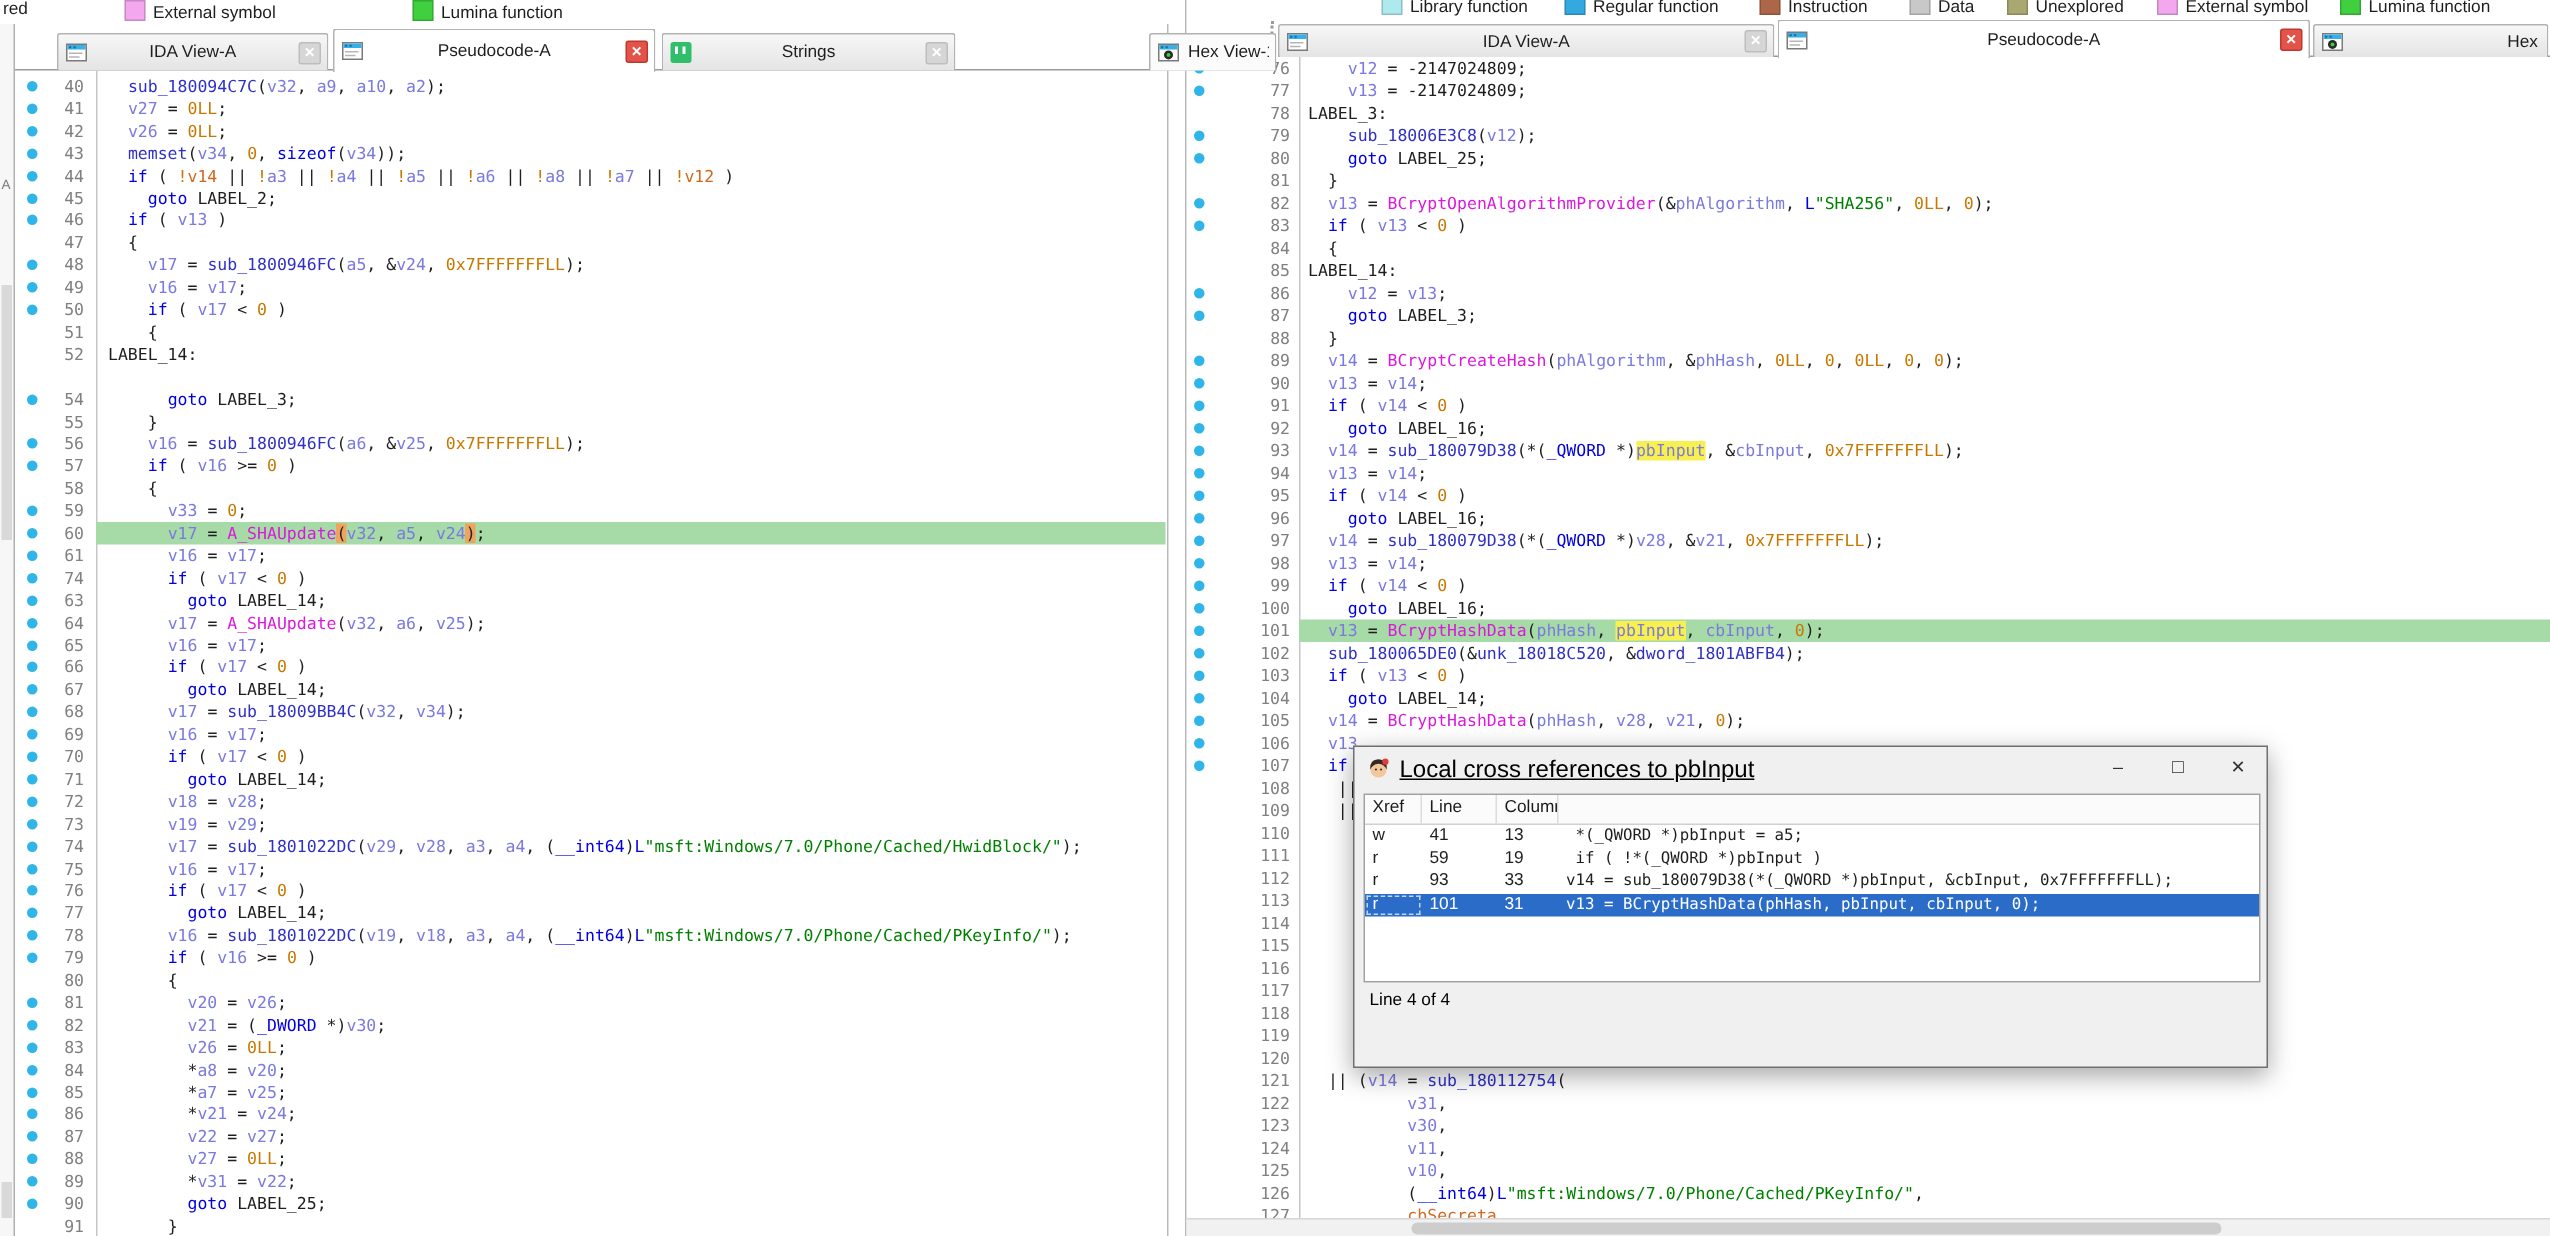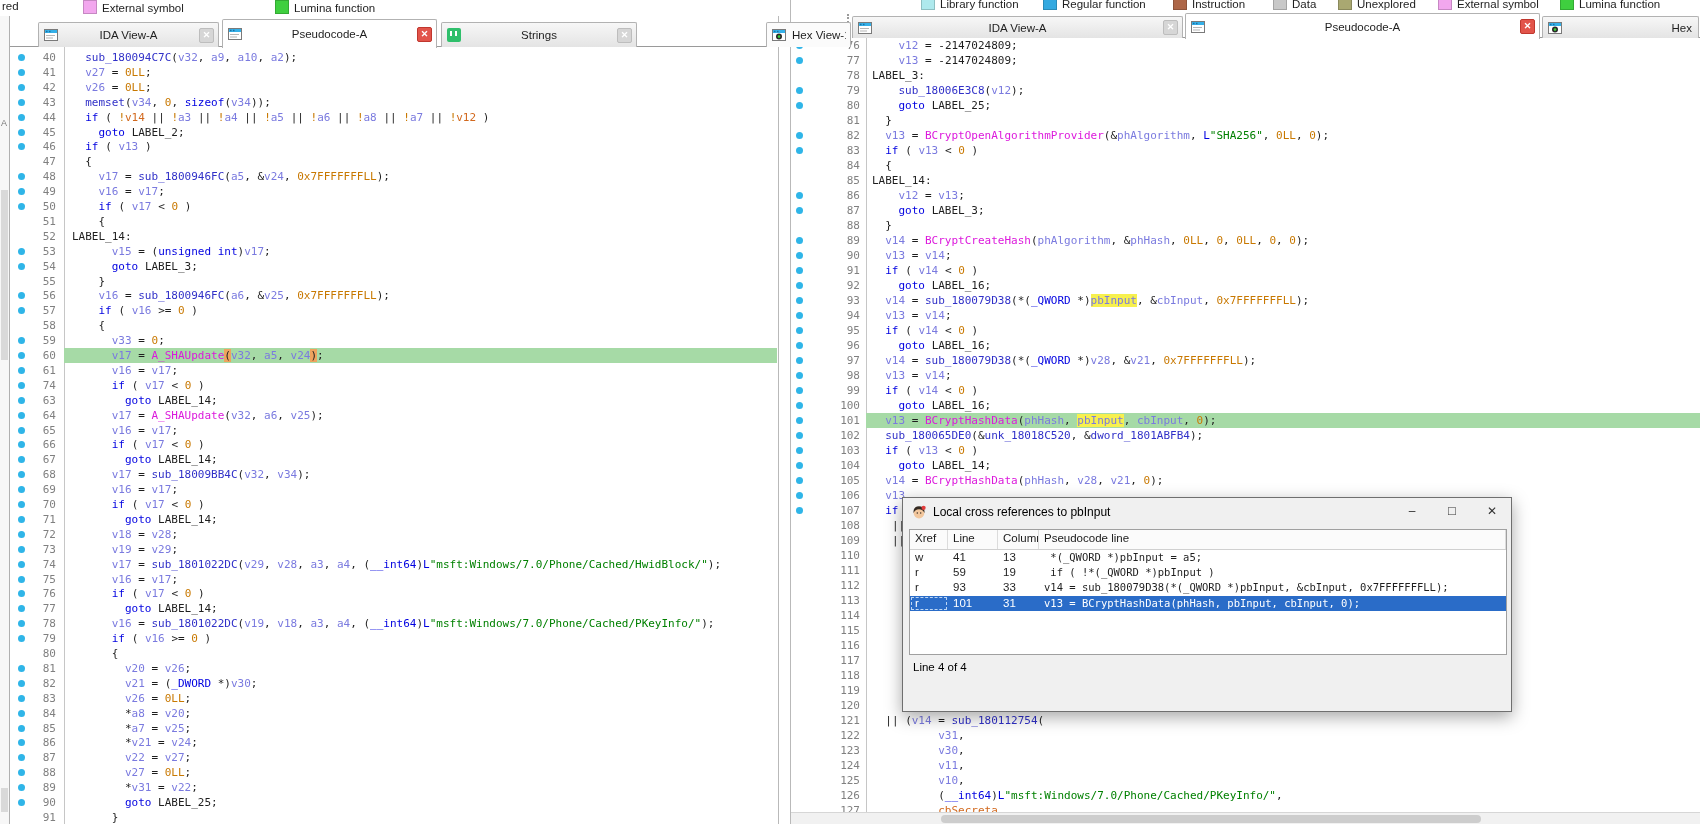--- a/index.html
+++ b/index.html
@@ -68,21 +68,21 @@
   .sliver .thumb{position:absolute;left:1px;width:7px;background:#d9d9d9;}
   .sliver-a{position:absolute;left:1px;color:#7a7a7a;font-size:9px;}
   .hscroll{position:absolute;background:#f1f1f1;border-top:1px solid #d6d6d6;z-index:2;}
   .hthumb{position:absolute;top:2px;height:8px;background:#cdcdcd;border-radius:4px;}
   
   .dialog{position:absolute;left:902px;top:497px;width:610px;height:215px;background:#f0f0f0;
           border:1px solid #6f6f6f;box-sizing:border-box;z-index:10;
           box-shadow:0 5px 16px rgba(0,0,0,.35);}
   .dlg-title{position:absolute;left:0;top:0;width:100%;height:28px;}
   .dlg-icon{position:absolute;left:8px;top:6px;width:16px;height:16px;}
-  .dlg-title-text{position:absolute;left:30px;top:7px;font-size:12px;color:#000;}
+  .dlg-title-text{position:absolute;left:30px;top:7px;font-size:16px;color:#000;text-decoration:underline;}
   .dlg-ctrl{position:absolute;top:3px;width:26px;height:20px;text-align:center;color:#333;
             font-size:12px;line-height:20px;}
   .dlg-ctrl.min{left:496px;} .dlg-ctrl.max{left:536px;} .dlg-ctrl.cls{left:576px;}
   .dlg-ctrl.min::before{content:"\2013";} .dlg-ctrl.max::before{content:"\25A1";font-size:13px;}
   .dlg-ctrl.cls::before{content:"\2715";}
   .dlg-list{position:absolute;left:6px;top:31px;width:598px;height:126px;background:#fff;
             border:1px solid #a0a0a0;box-sizing:border-box;overflow:hidden;}
   .dlg-head{display:flex;height:19px;background:#fbfbfb;border-bottom:1px solid #d0d0d0;}
   .hc{box-sizing:border-box;border-right:1px solid #dcdcdc;padding:2px 0 0 5px;overflow:hidden;
       white-space:nowrap;color:#1a1a1a;}
@@ -168,21 +168,20 @@
         <div class="crow" style="top: 94.7px;"><span class="dot"></span><span class="ln">43</span><span class="src">  <i class="fn">memset</i><i class="pl">(</i><i class="var">v34</i><i class="pl">,</i> <i class="num">0</i><i class="pl">,</i> <i class="kw">sizeof</i><i class="pl">(</i><i class="var">v34</i><i class="pl">)</i><i class="pl">)</i><i class="pl">;</i></span></div>
         <div class="crow" style="top: 109.6px;"><span class="dot"></span><span class="ln">44</span><span class="src">  <i class="kw">if</i> <i class="pl">(</i> <i class="num">!</i><i class="org">v14</i> <i class="pl">|</i><i class="pl">|</i> <i class="num">!</i><i class="var">a3</i> <i class="pl">|</i><i class="pl">|</i> <i class="num">!</i><i class="var">a4</i> <i class="pl">|</i><i class="pl">|</i> <i class="num">!</i><i class="var">a5</i> <i class="pl">|</i><i class="pl">|</i> <i class="num">!</i><i class="var">a6</i> <i class="pl">|</i><i class="pl">|</i> <i class="num">!</i><i class="var">a8</i> <i class="pl">|</i><i class="pl">|</i> <i class="num">!</i><i class="var">a7</i> <i class="pl">|</i><i class="pl">|</i> <i class="num">!</i><i class="org">v12</i> <i class="pl">)</i></span></div>
         <div class="crow" style="top: 124.5px;"><span class="dot"></span><span class="ln">45</span><span class="src">    <i class="kw">goto</i> <i class="pl">LABEL_2</i><i class="pl">;</i></span></div>
         <div class="crow" style="top: 139.4px;"><span class="dot"></span><span class="ln">46</span><span class="src">  <i class="kw">if</i> <i class="pl">(</i> <i class="var">v13</i> <i class="pl">)</i></span></div>
         <div class="crow" style="top: 154.3px;"><span class="ln">47</span><span class="src">  <i class="pl">{</i></span></div>
         <div class="crow" style="top: 169.2px;"><span class="dot"></span><span class="ln">48</span><span class="src">    <i class="var">v17</i> <i class="pl">=</i> <i class="fn">sub_1800946FC</i><i class="pl">(</i><i class="var">a5</i><i class="pl">,</i> <i class="pl">&amp;</i><i class="var">v24</i><i class="pl">,</i> <i class="num">0x7FFFFFFFLL</i><i class="pl">)</i><i class="pl">;</i></span></div>
         <div class="crow" style="top: 184.1px; text-decoration: underline;"><span class="dot"></span><span class="ln">49</span><span class="src">    <i class="var">v16</i> <i class="pl">=</i> <i class="var">v17</i><i class="pl">;</i></span></div>
         <div class="crow" style="top: 199px;"><span class="dot"></span><span class="ln">50</span><span class="src">    <i class="kw">if</i> <i class="pl">(</i> <i class="var">v17</i> <i class="pl">&lt;</i> <i class="num">0</i> <i class="pl">)</i></span></div>
         <div class="crow" style="top: 213.9px;"><span class="ln">51</span><span class="src">    <i class="pl">{</i></span></div>
         <div class="crow" style="top: 228.8px;"><span class="ln">52</span><span class="src"><i class="pl">LABEL_14</i><i class="pl">:</i></span></div>
-        <div class="crow" style="top: 243.7px;"><span class="dot"></span><span class="ln">53</span><span class="src">      <i class="var">v15</i> <i class="pl">=</i> <i class="pl">(</i><i class="kw">unsigned</i> <i class="kw">int</i><i class="pl">)</i><i class="var">v17</i><i class="pl">;</i></span></div>
         <div class="crow" style="top: 258.6px;"><span class="dot"></span><span class="ln">54</span><span class="src">      <i class="kw">goto</i> <i class="pl">LABEL_3</i><i class="pl">;</i></span></div>
         <div class="crow" style="top: 273.5px;"><span class="ln">55</span><span class="src">    <i class="pl">}</i></span></div>
         <div class="crow" style="top: 288.4px;"><span class="dot"></span><span class="ln">56</span><span class="src">    <i class="var">v16</i> <i class="pl">=</i> <i class="fn">sub_1800946FC</i><i class="pl">(</i><i class="var">a6</i><i class="pl">,</i> <i class="pl">&amp;</i><i class="var">v25</i><i class="pl">,</i> <i class="num">0x7FFFFFFFLL</i><i class="pl">)</i><i class="pl">;</i></span></div>
         <div class="crow" style="top: 303.3px;"><span class="dot"></span><span class="ln">57</span><span class="src">    <i class="kw">if</i> <i class="pl">(</i> <i class="var">v16</i> <i class="pl">&gt;</i><i class="pl">=</i> <i class="num">0</i> <i class="pl">)</i></span></div>
         <div class="crow" style="top: 318.2px;"><span class="ln">58</span><span class="src">    <i class="pl">{</i></span></div>
         <div class="crow" style="top: 333.1px;"><span class="dot"></span><span class="ln">59</span><span class="src">      <i class="var">v33</i> <i class="pl">=</i> <i class="num">0</i><i class="pl">;</i></span></div>
         <div class="crow g" style="top: 348px;"><span class="dot"></span><span class="ln">60</span><span class="src">      <i class="var">v17</i> <i class="pl">=</i> <i class="api">A_SHAUpdate</i><i class="phl">(</i><i class="var">v32</i><i class="pl">,</i> <i class="var">a5</i><i class="pl">,</i> <i class="var">v24</i><i class="phl">)</i><i class="pl">;</i></span></div>
         <div class="crow" style="top: 362.9px;"><span class="dot"></span><span class="ln">61</span><span class="src">      <i class="var">v16</i> <i class="pl">=</i> <i class="var">v17</i><i class="pl">;</i></span></div>
         <div class="crow" style="top: 377.8px;"><span class="dot"></span><span class="ln">74</span><span class="src">      <i class="kw">if</i> <i class="pl">(</i> <i class="var">v17</i> <i class="pl">&lt;</i> <i class="num">0</i> <i class="pl">)</i></span></div>
         <div class="crow" style="top: 392.7px;"><span class="dot"></span><span class="ln">63</span><span class="src">        <i class="kw">goto</i> <i class="pl">LABEL_14</i><i class="pl">;</i></span></div>
@@ -342,21 +341,20 @@
       <span class="dlg-title-text">Local cross references to pbInput</span>
       <span class="dlg-ctrl min"></span>
       <span class="dlg-ctrl max"></span>
       <span class="dlg-ctrl cls"></span>
     </div>
     <div class="dlg-list">
       <div class="dlg-head" id="dlg-head">
           <span class="hc dc1">Xref</span>
           <span class="hc dc2">Line</span>
           <span class="hc dc3">Column</span>
-          <span class="hc dc4">Pseudocode line</span>
         </div>
       <div id="dlg-rows">
           <div class="drow">
             <span class="dc dc1">w</span>
             <span class="dc dc2">41</span>
             <span class="dc dc3">13</span>
             <span class="dc dc4"> *(_QWORD *)pbInput = a5;</span>
           </div>
           <div class="drow">
             <span class="dc dc1">r</span>

